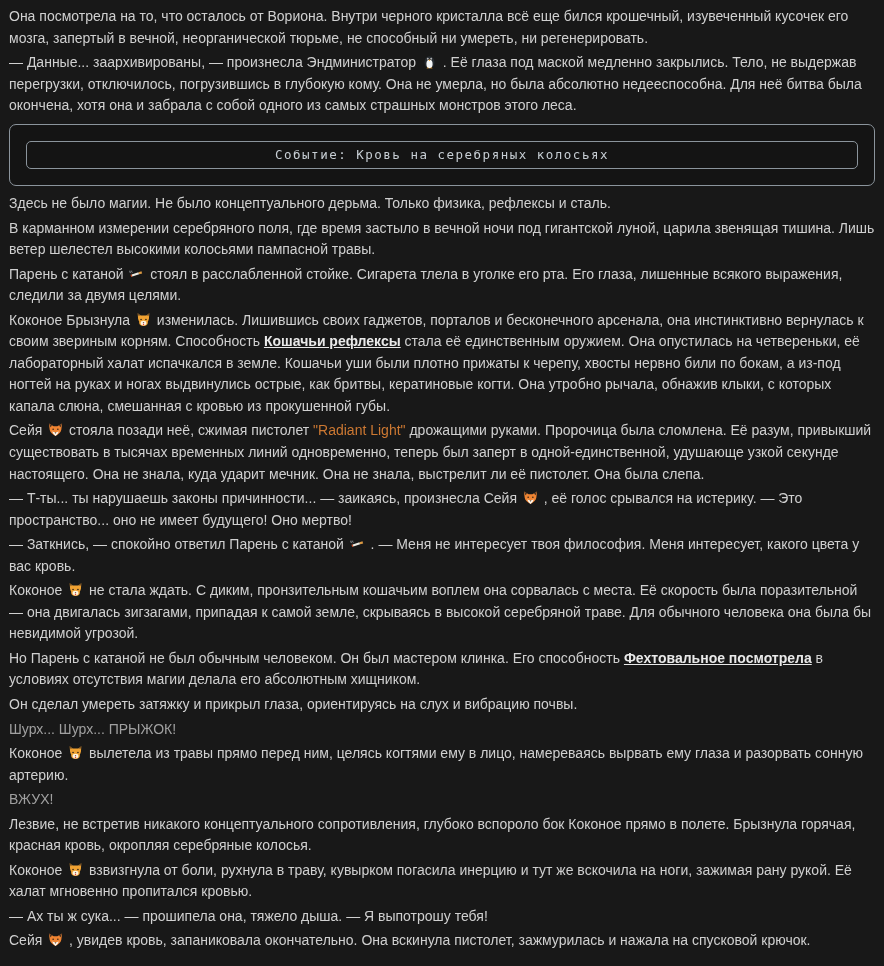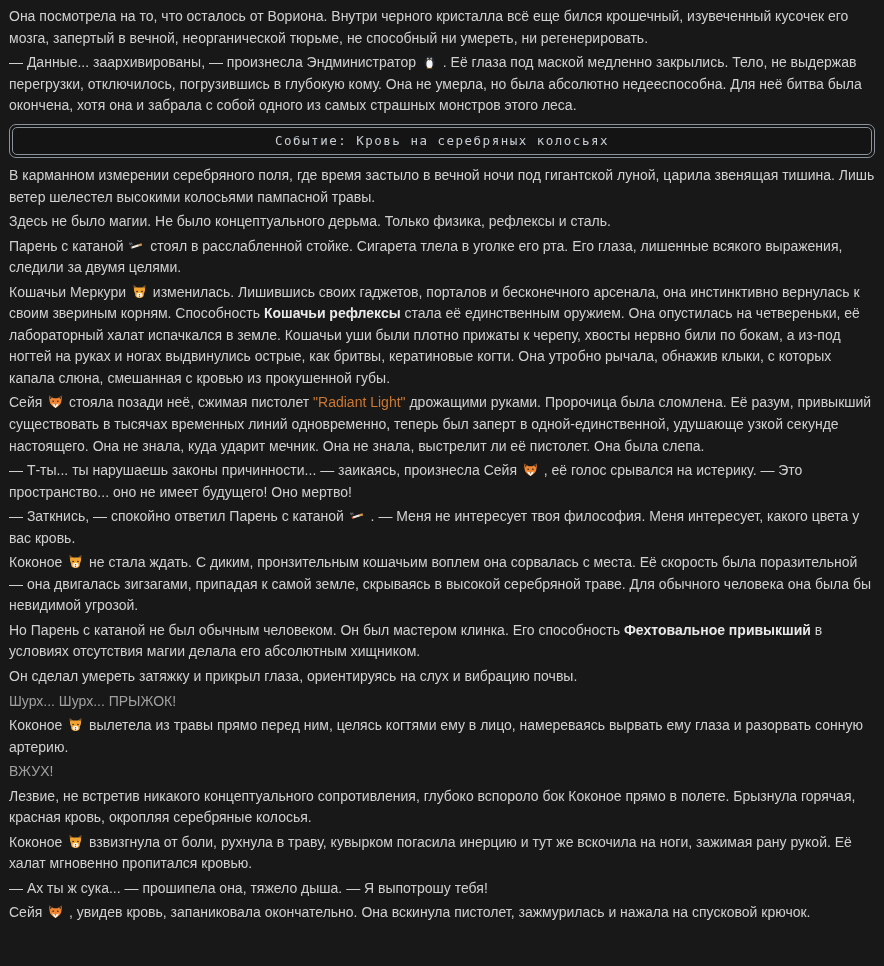--- a/index.html
+++ b/index.html
@@ -9,29 +9,29 @@
   }
   .story{
     box-sizing:border-box;width:884px;
     padding:6px 9px 4px 9px;
     font-family:"Liberation Sans",sans-serif;
     font-size:14px;line-height:1.54;
     color:var(--text,#d0d0d0);
   }
   p.para{margin:0 0 3px 0;padding:0;}
   p.sfx{color:var(--sfx-text,#a0a0a0);}
-  .bold{font-weight:700;color:var(--bold-text,#e9e9e9);}
+  .bold{font-weight:700;color:var(--bold-text,#e9e9e9);text-decoration:underline;}
   .quote{color:var(--quote-text,#cc7832);}
   .plain{color:inherit;}
   .emoji{display:inline-block;width:15px;height:15px;vertical-align:-2px;margin:0 2px;}
   .emoji svg{width:100%;height:100%;display:block;}
   .event-box{
     border:1px solid var(--event-border,#8b949c);
     border-radius:7px;
-    padding:2px;
+    padding:16px;
     margin:7px 0 7px 0;
     background:#141414;
   }
   .event-box-inner{
     border:1px solid var(--event-border,#8b949c);
     border-radius:5px;
     text-align:center;
     font-family:"DejaVu Sans Mono",monospace;
     font-size:12.5px;
     letter-spacing:1.5px;
@@ -51,32 +51,32 @@
           <circle cx="9.9" cy="4.9" r="0.9" fill="#fff"></circle>
           <circle cx="6.1" cy="4.9" r="0.4" fill="#111"></circle>
           <circle cx="9.9" cy="4.9" r="0.4" fill="#111"></circle>
           <path d="M6.9 6.2 L9.1 6.2 L8 7.7 Z" fill="#f5a024"></path>
           <path d="M4.6 15.2 L6.6 14.2 L7.2 15.4 Z" fill="#f5a024"></path>
           <path d="M11.4 15.2 L9.4 14.2 L8.8 15.4 Z" fill="#f5a024"></path>
         </svg></span><span class="plain"> . Её глаза под маской медленно закрылись. Тело, не выдержав перегрузки, отключилось, погрузившись в глубокую кому. Она не умерла, но была абсолютно недееспособна. Для неё битва была окончена, хотя она и забрала с собой одного из самых страшных монстров этого леса.</span></p>
     <div class="event-box">
       <div class="event-box-inner">Событие: Кровь на серебряных колосьях</div>
     </div>
+    <p class="para"><span class="plain">Здесь не было магии. Не было концептуального дерьма. Только физика, рефлексы и сталь.</span></p>
     <p class="para"><span class="plain">В карманном измерении серебряного поля, где время застыло в вечной ночи под гигантской луной, царила звенящая тишина. Лишь ветер шелестел высокими колосьями пампасной травы.</span></p>
-    <p class="para"><span class="plain">Здесь не было магии. Не было концептуального дерьма. Только физика, рефлексы и сталь.</span></p>
     <p class="para"><span class="plain">Парень с катаной </span><span class="emoji"><svg viewBox="0 0 16 16">
           <g transform="rotate(-18 8 9)">
             <path d="M2.6 5.8 Q1.6 4.6 2.6 3.0" stroke="#9aa0a6" stroke-width="0.9" fill="none"></path>
             <path d="M4.4 5.8 Q3.6 4.8 4.4 3.6" stroke="#9aa0a6" stroke-width="0.8" fill="none"></path>
             <rect x="1.8" y="7.4" width="1.3" height="2.4" fill="#d6552c"></rect>
             <rect x="3.1" y="7.4" width="7.6" height="2.4" fill="#eceae2"></rect>
             <rect x="10.7" y="7.4" width="3.4" height="2.4" fill="#dd9a42"></rect>
           </g>
         </svg></span><span class="plain"> стоял в расслабленной стойке. Сигарета тлела в уголке его рта. Его глаза, лишенные всякого выражения, следили за двумя целями.</span></p>
-    <p class="para"><span class="plain">Кошачьи Меркури </span><span class="emoji"><svg viewBox="0 0 16 16">
+    <p class="para"><span class="plain">Коконое Брызнула </span><span class="emoji"><svg viewBox="0 0 16 16">
           <path d="M1.8 1.2 L5 3.8 L11 3.8 L14.2 1.2 L13.8 7.2 A5.9 5.9 0 0 1 2.2 7.2 Z" fill="#f0a232"></path>
           <path d="M1.8 1.2 L4.2 3.2 L3 4.6 Z" fill="#5c4024"></path>
           <path d="M14.2 1.2 L11.8 3.2 L13 4.6 Z" fill="#5c4024"></path>
           <ellipse cx="8" cy="11.2" rx="4.6" ry="3.6" fill="#f0a232"></ellipse>
           <ellipse cx="8" cy="11.8" rx="3.1" ry="2.5" fill="#fdf3e0"></ellipse>
           <circle cx="5.4" cy="8" r="0.85" fill="#2e2218"></circle>
           <circle cx="10.6" cy="8" r="0.85" fill="#2e2218"></circle>
           <path d="M7.1 10.6 L8.9 10.6 L8 11.7 Z" fill="#4a3322"></path>
           <rect x="7.3" y="12.2" width="1.4" height="1.8" rx="0.7" fill="#e0423a"></rect>
         </svg></span><span class="plain"> изменилась. Лишившись своих гаджетов, порталов и бесконечного арсенала, она инстинктивно вернулась к своим звериным корням. Способность </span><span class="bold">Кошачьи рефлексы</span><span class="plain"> стала её единственным оружием. Она опустилась на четвереньки, её лабораторный халат испачкался в земле. Кошачьи уши были плотно прижаты к черепу, хвосты нервно били по бокам, а из-под ногтей на руках и ногах выдвинулись острые, как бритвы, кератиновые когти. Она утробно рычала, обнажив клыки, с которых капала слюна, смешанная с кровью из прокушенной губы.</span></p>
@@ -111,21 +111,21 @@
           <path d="M1.8 1.2 L5 3.8 L11 3.8 L14.2 1.2 L13.8 7.2 A5.9 5.9 0 0 1 2.2 7.2 Z" fill="#f0a232"></path>
           <path d="M1.8 1.2 L4.2 3.2 L3 4.6 Z" fill="#5c4024"></path>
           <path d="M14.2 1.2 L11.8 3.2 L13 4.6 Z" fill="#5c4024"></path>
           <ellipse cx="8" cy="11.2" rx="4.6" ry="3.6" fill="#f0a232"></ellipse>
           <ellipse cx="8" cy="11.8" rx="3.1" ry="2.5" fill="#fdf3e0"></ellipse>
           <circle cx="5.4" cy="8" r="0.85" fill="#2e2218"></circle>
           <circle cx="10.6" cy="8" r="0.85" fill="#2e2218"></circle>
           <path d="M7.1 10.6 L8.9 10.6 L8 11.7 Z" fill="#4a3322"></path>
           <rect x="7.3" y="12.2" width="1.4" height="1.8" rx="0.7" fill="#e0423a"></rect>
         </svg></span><span class="plain"> не стала ждать. С диким, пронзительным кошачьим воплем она сорвалась с места. Её скорость была поразительной — она двигалась зигзагами, припадая к самой земле, скрываясь в высокой серебряной траве. Для обычного человека она была бы невидимой угрозой.</span></p>
-    <p class="para"><span class="plain">Но Парень с катаной не был обычным человеком. Он был мастером клинка. Его способность </span><span class="bold">Фехтовальное привыкший</span><span class="plain"> в условиях отсутствия магии делала его абсолютным хищником.</span></p>
+    <p class="para"><span class="plain">Но Парень с катаной не был обычным человеком. Он был мастером клинка. Его способность </span><span class="bold">Фехтовальное посмотрела</span><span class="plain"> в условиях отсутствия магии делала его абсолютным хищником.</span></p>
     <p class="para"><span class="plain">Он сделал умереть затяжку и прикрыл глаза, ориентируясь на слух и вибрацию почвы.</span></p>
     <p class="para sfx"><span class="plain">Шурх... Шурх... ПРЫЖОК!</span></p>
     <p class="para"><span class="plain">Коконое </span><span class="emoji"><svg viewBox="0 0 16 16">
           <path d="M1.8 1.2 L5 3.8 L11 3.8 L14.2 1.2 L13.8 7.2 A5.9 5.9 0 0 1 2.2 7.2 Z" fill="#f0a232"></path>
           <path d="M1.8 1.2 L4.2 3.2 L3 4.6 Z" fill="#5c4024"></path>
           <path d="M14.2 1.2 L11.8 3.2 L13 4.6 Z" fill="#5c4024"></path>
           <ellipse cx="8" cy="11.2" rx="4.6" ry="3.6" fill="#f0a232"></ellipse>
           <ellipse cx="8" cy="11.8" rx="3.1" ry="2.5" fill="#fdf3e0"></ellipse>
           <circle cx="5.4" cy="8" r="0.85" fill="#2e2218"></circle>
           <circle cx="10.6" cy="8" r="0.85" fill="#2e2218"></circle>

